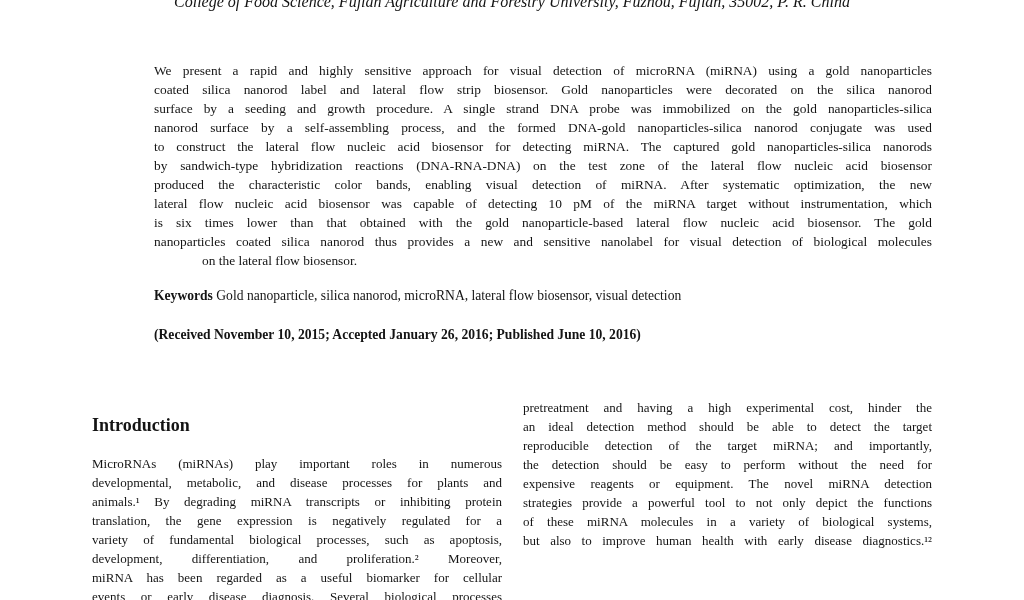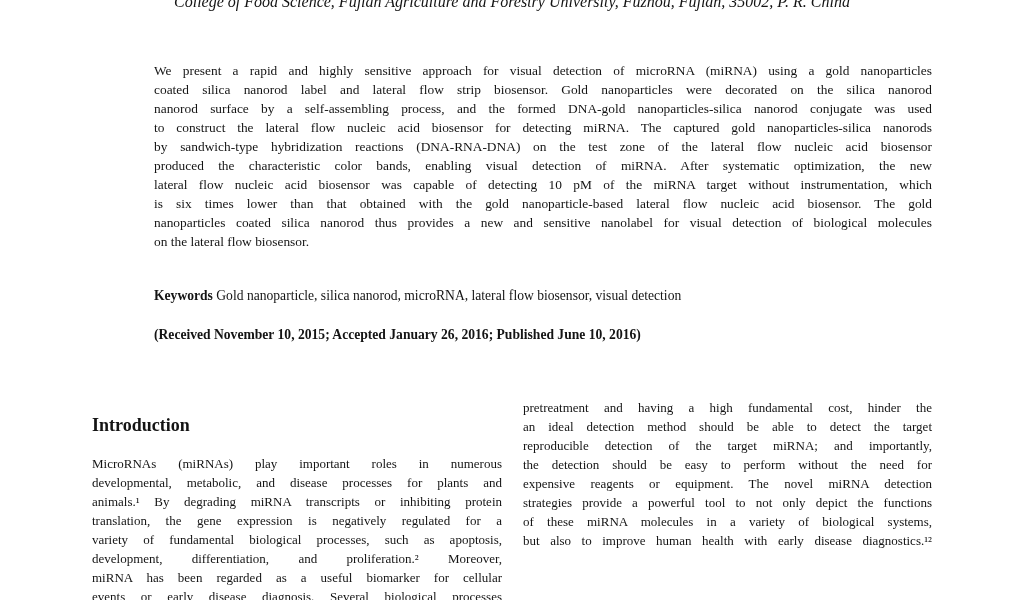--- a/index.html
+++ b/index.html
@@ -38,20 +38,21 @@
   .abstract .jline {
     line-height: 19px;
     height: 19px;
     text-align: justify;
     text-align-last: justify;
     white-space: nowrap;
   }
   .abstract .jline:last-child {
     text-align: left;
     text-align-last: left;
+    margin-left: 48px;
   }
   .keywords-line {
     position: absolute;
     left: 154px;
     top: 286px;
     width: 778px;
     font-size: 13.6px;
     line-height: 19px;
   }
   .keywords-line .kw-label {
@@ -99,20 +100,21 @@
 </head>
 <body>
 
 <div id="page">
 
   <div class="affiliation">College of Food Science, Fujian Agriculture and Forestry University, Fuzhou, Fujian, 35002, P. R. China</div>
 
   <div class="abstract">
       <div class="jline">We present a rapid and highly sensitive approach for visual detection of microRNA (miRNA) using a gold nanoparticles</div>
       <div class="jline">coated silica nanorod label and lateral flow strip biosensor. Gold nanoparticles were decorated on the silica nanorod</div>
+      <div class="jline">surface by a seeding and growth procedure. A single strand DNA probe was immobilized on the gold nanoparticles-silica</div>
       <div class="jline">nanorod surface by a self-assembling process, and the formed DNA-gold nanoparticles-silica nanorod conjugate was used</div>
       <div class="jline">to construct the lateral flow nucleic acid biosensor for detecting miRNA. The captured gold nanoparticles-silica nanorods</div>
       <div class="jline">by sandwich-type hybridization reactions (DNA-RNA-DNA) on the test zone of the lateral flow nucleic acid biosensor</div>
       <div class="jline">produced the characteristic color bands, enabling visual detection of miRNA. After systematic optimization, the new</div>
       <div class="jline">lateral flow nucleic acid biosensor was capable of detecting 10 pM of the miRNA target without instrumentation, which</div>
       <div class="jline">is six times lower than that obtained with the gold nanoparticle-based lateral flow nucleic acid biosensor. The gold</div>
       <div class="jline">nanoparticles coated silica nanorod thus provides a new and sensitive nanolabel for visual detection of biological molecules</div>
       <div class="jline">on the lateral flow biosensor.</div>
     </div>
 
@@ -129,21 +131,21 @@
       <div class="jline">developmental, metabolic, and disease processes for plants and</div>
       <div class="jline">animals.¹ By degrading miRNA transcripts or inhibiting protein</div>
       <div class="jline">translation, the gene expression is negatively regulated for a</div>
       <div class="jline">variety of fundamental biological processes, such as apoptosis,</div>
       <div class="jline">development, differentiation, and proliferation.² Moreover,</div>
       <div class="jline">miRNA has been regarded as a useful biomarker for cellular</div>
       <div class="jline">events or early disease diagnosis. Several biological processes</div>
     </div>
 
   <div class="col col-right">
-      <div class="jline">pretreatment and having a high fundamental cost, hinder the</div>
+      <div class="jline">pretreatment and having a high experimental cost, hinder the</div>
       <div class="jline">an ideal detection method should be able to detect the target</div>
       <div class="jline">reproducible detection of the target miRNA; and importantly,</div>
       <div class="jline">the detection should be easy to perform without the need for</div>
       <div class="jline">expensive reagents or equipment. The novel miRNA detection</div>
       <div class="jline">strategies provide a powerful tool to not only depict the functions</div>
       <div class="jline">of these miRNA molecules in a variety of biological systems,</div>
       <div class="jline">but also to improve human health with early disease diagnostics.¹²</div>
     </div>
 
 </div>

